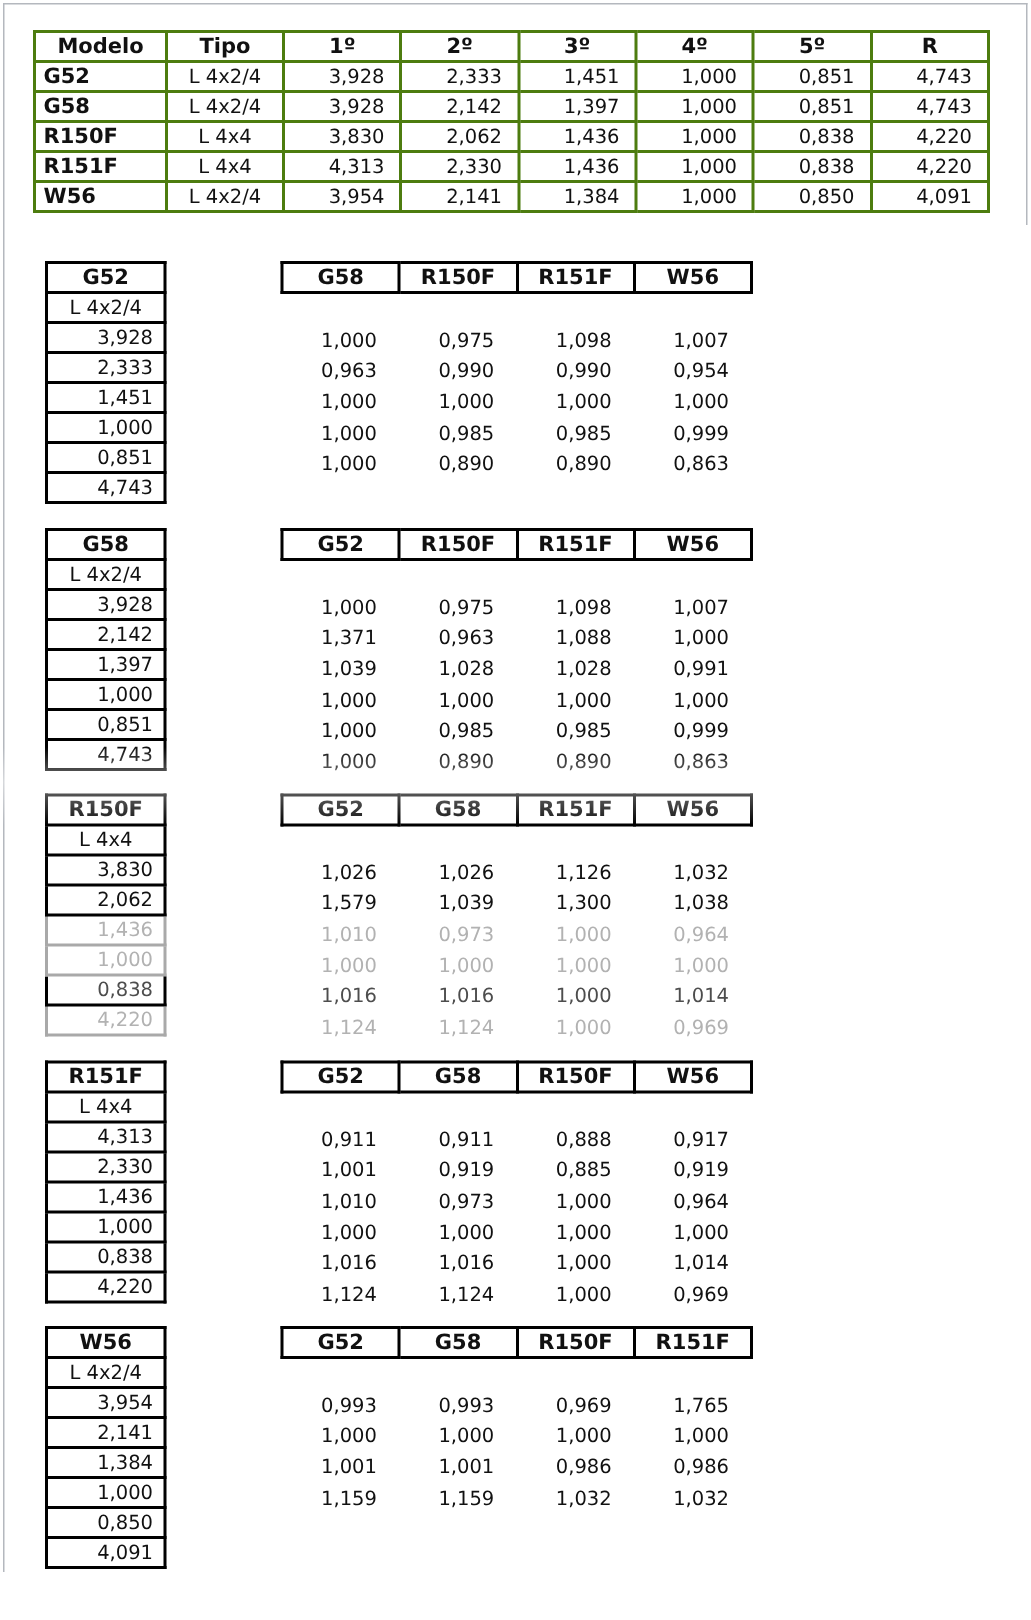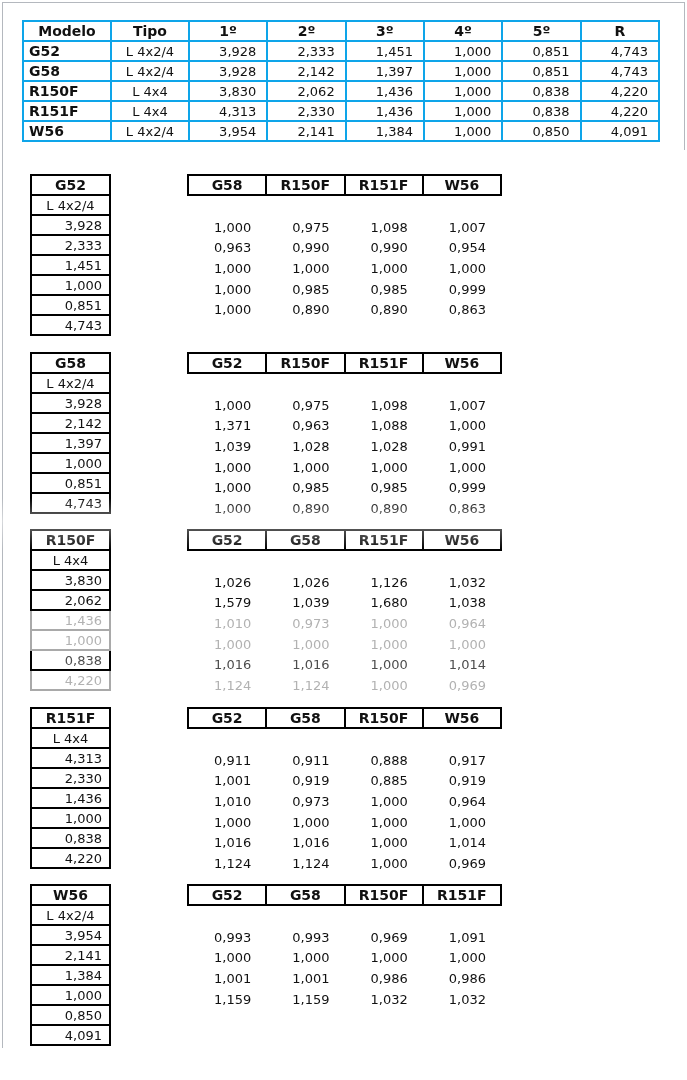--- a/index.html
+++ b/index.html
@@ -8,21 +8,21 @@
   .frame{position:absolute;background:#b4b8be;}
   .frame-top{top:2px;left:2px;width:683px;height:1px;}
   .frame-left{top:2px;left:2px;width:1px;height:1046px;}
   .frame-right{top:2px;left:684px;width:1px;height:148px;}
 
   table{border-collapse:collapse;table-layout:fixed;}
   th,td{overflow:hidden;white-space:nowrap;}
 
   
   .main{position:absolute;left:22px;top:20px;width:638px;}
-  .main th,.main td{border:2px solid #0ea5e9;height:18px;font-size:13px;padding:0 4px;}
+  .main th,.main td{border:2px solid #4d7c0f;height:18px;font-size:13px;padding:0 4px;}
   .main th{font-weight:bold;text-align:center;font-size:14px;}
   .main td.mod{font-weight:bold;text-align:left;font-size:14px;padding-left:5px;}
   .main td.tipo{text-align:center;}
   .main td.num{text-align:right;padding-right:10px;}
 
   
   .section{position:absolute;left:0;width:687px;height:170px;}
   .mini{position:absolute;left:30px;top:0;width:81px;}
   .mini th,.mini td{border:2px solid #000;height:18px;font-size:13px;padding:0 4px;}
   .mini th{font-weight:bold;text-align:center;font-size:14px;}
@@ -314,21 +314,21 @@
           </tr>
       <tr>
         <td>1,026</td>
         <td>1,026</td>
         <td>1,126</td>
         <td>1,032</td>
       </tr>
       <tr>
         <td>1,579</td>
         <td>1,039</td>
-        <td>1,680</td>
+        <td>1,300</td>
         <td>1,038</td>
       </tr>
       <tr>
         <td class="m">1,010</td>
         <td class="m">0,973</td>
         <td class="m">1,000</td>
         <td class="m">0,964</td>
       </tr>
       <tr>
         <td class="m">1,000</td>
@@ -469,21 +469,21 @@
         <th>R150F</th>
         <th>R151F</th>
       </tr>
       <tr class="spacer">
             <td colspan="4"></td>
           </tr>
       <tr>
         <td>0,993</td>
         <td>0,993</td>
         <td>0,969</td>
-        <td>1,091</td>
+        <td>1,765</td>
       </tr>
       <tr>
         <td>1,000</td>
         <td>1,000</td>
         <td>1,000</td>
         <td>1,000</td>
       </tr>
       <tr>
         <td>1,001</td>
         <td>1,001</td>

